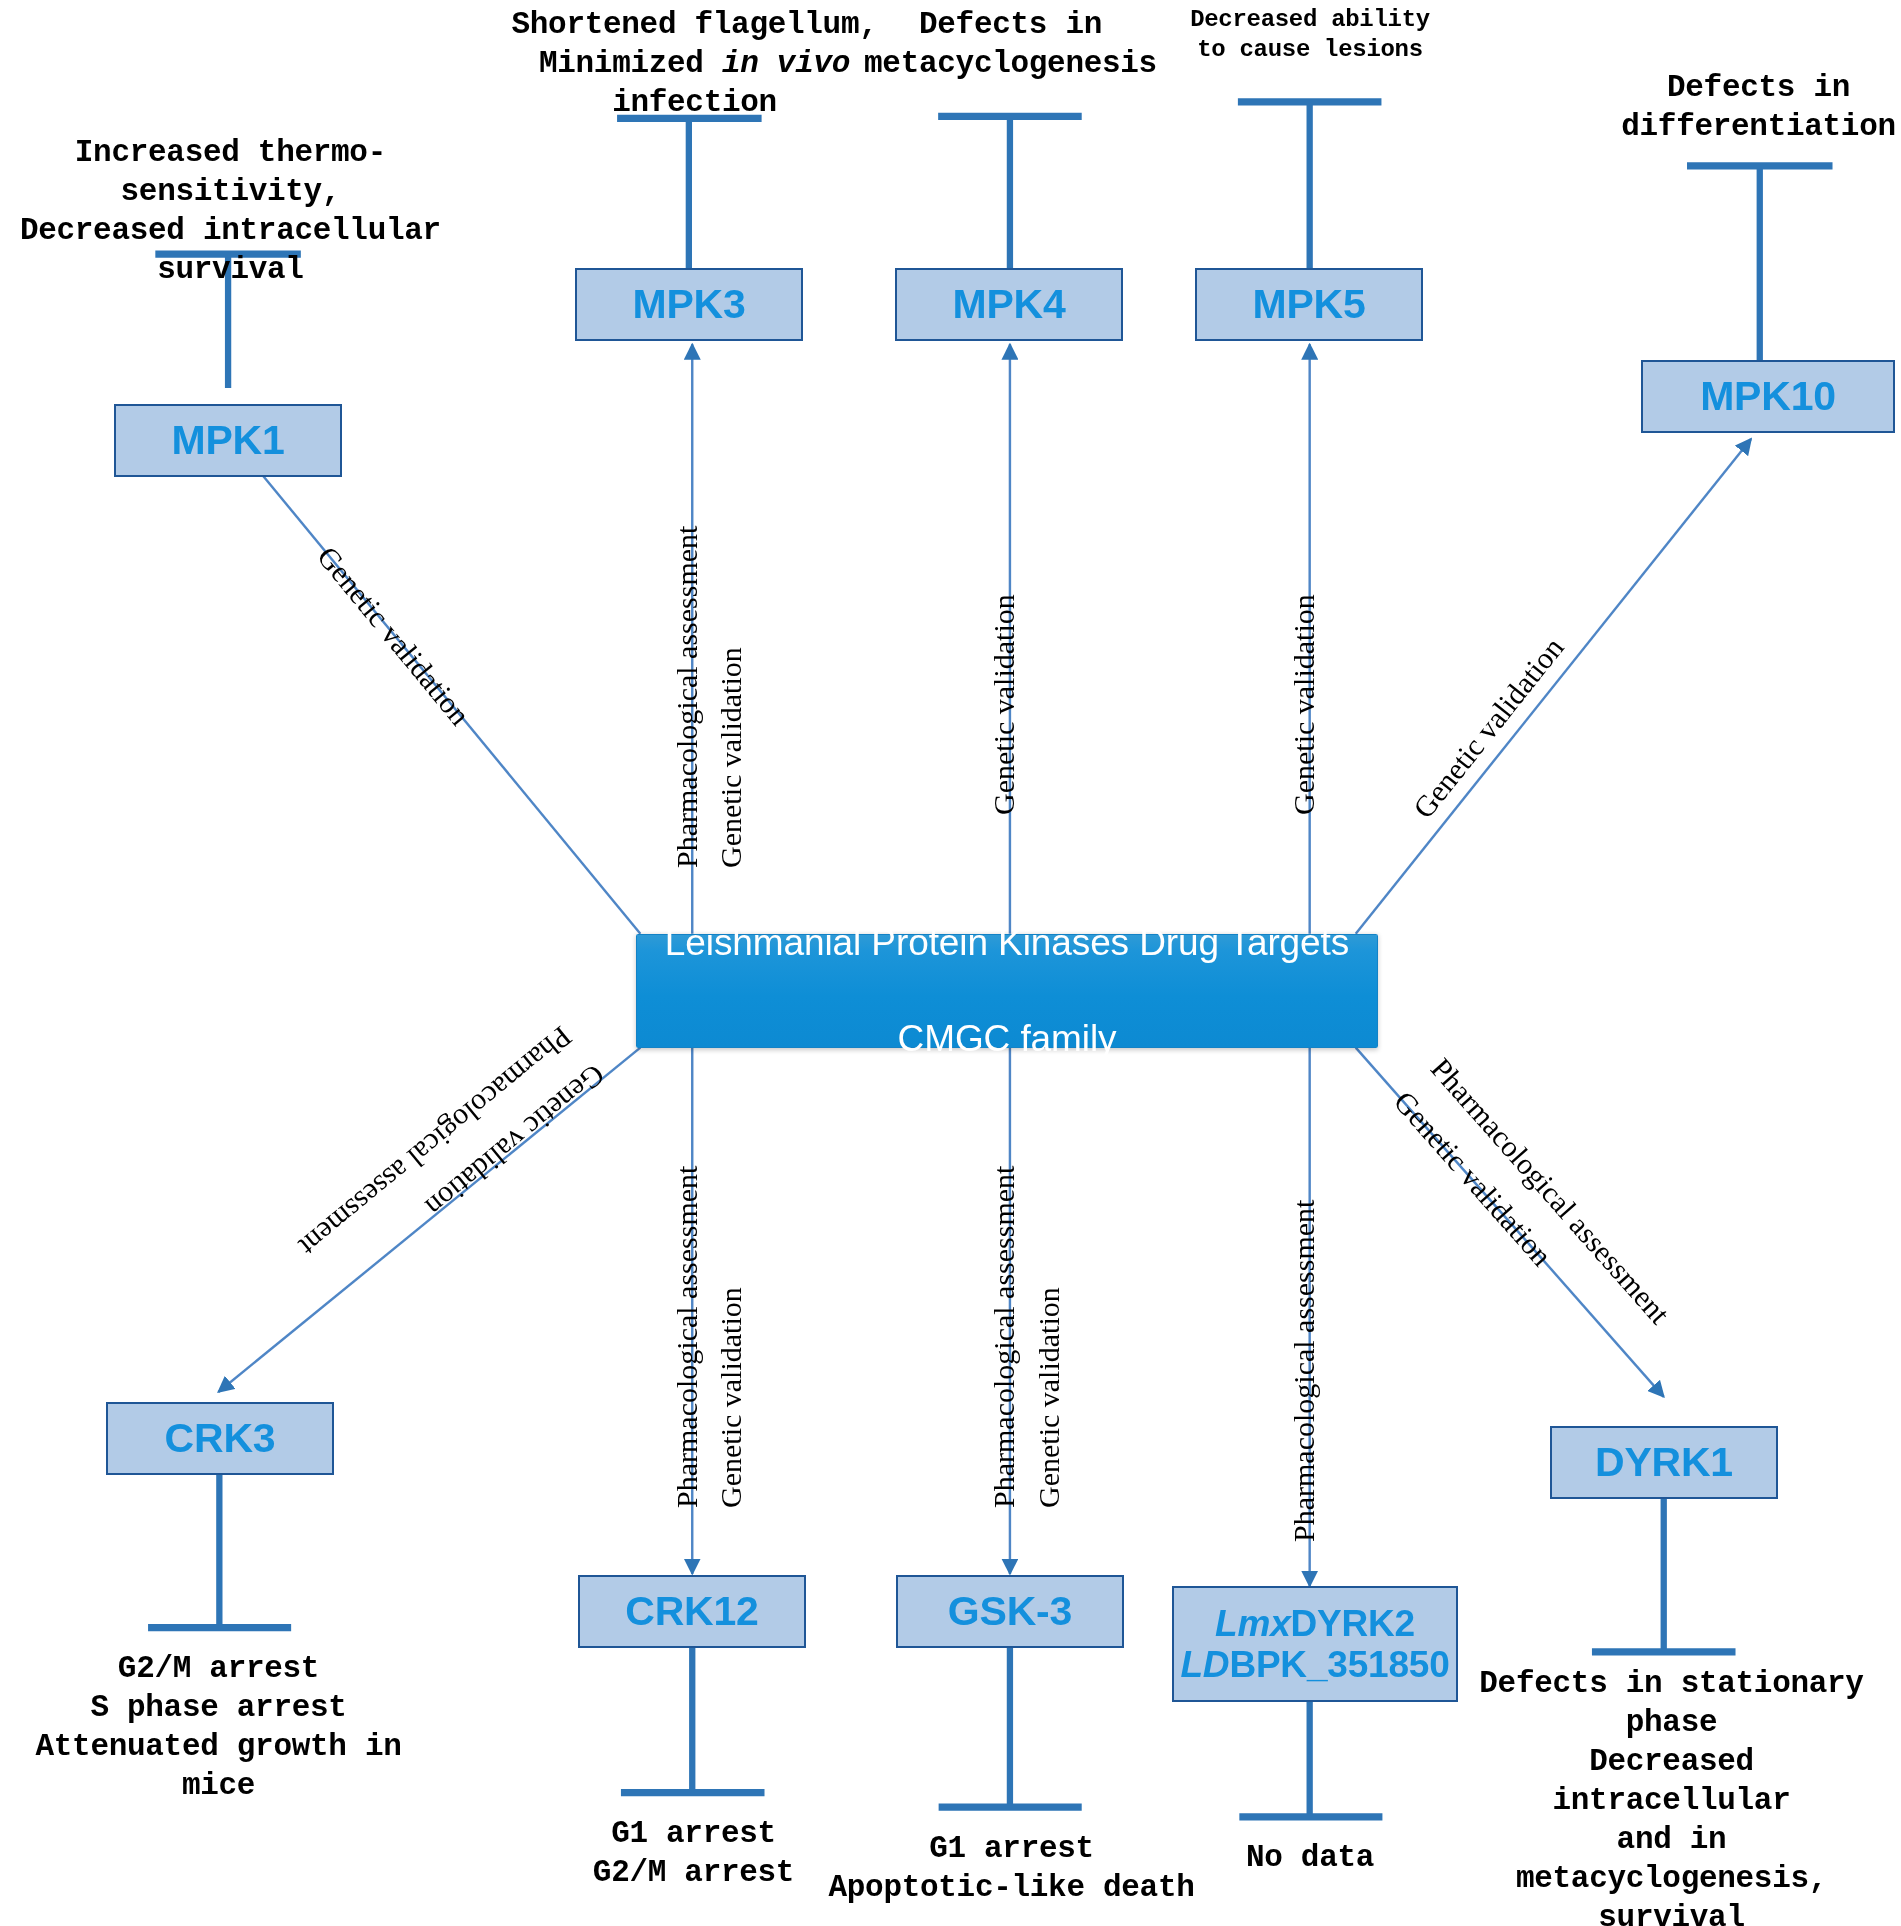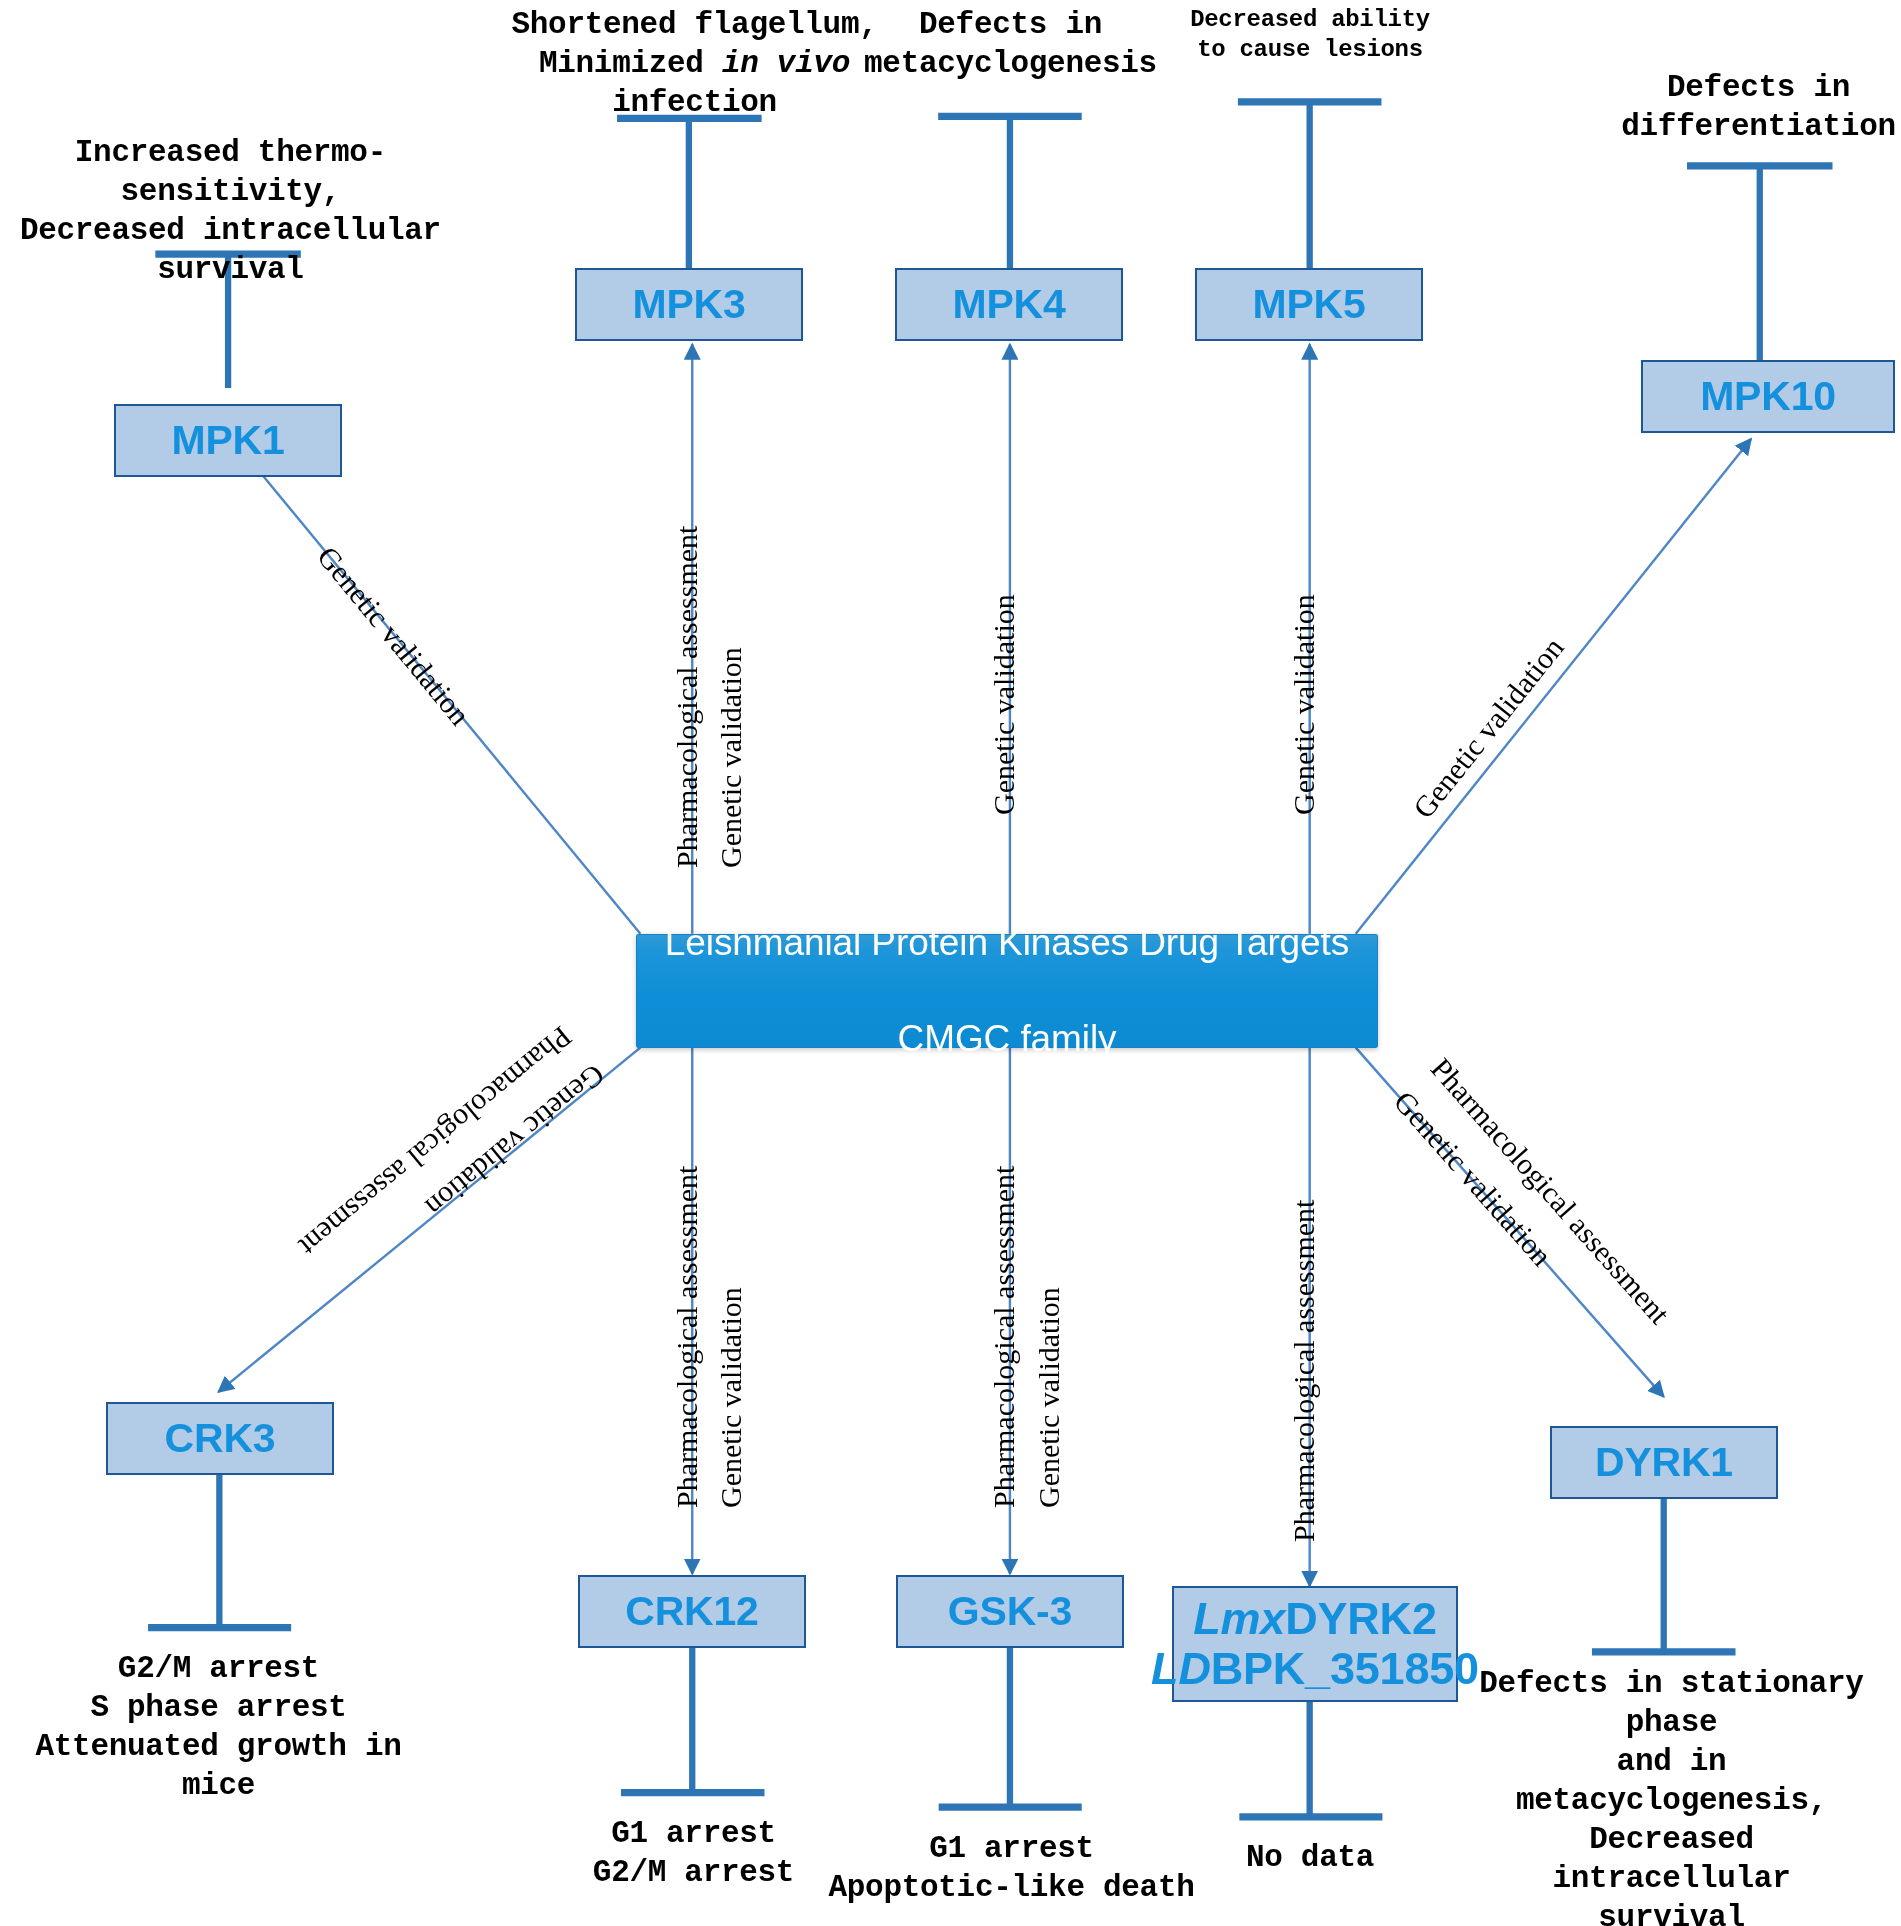--- a/index.html
+++ b/index.html
@@ -192,21 +192,21 @@
   </div>
 
   <div class="node" style="left:578px; top:1575px; width:228px; height:73px; font-size:41px;">
     <span class="lbl">CRK12</span>
   </div>
 
   <div class="node" style="left:896px; top:1575px; width:228px; height:73px; font-size:41px;">
     <span class="lbl">GSK-3</span>
   </div>
 
-  <div class="node" style="left:1172px; top:1586px; width:286px; height:116px; font-size:45px;">
+  <div class="node" style="left:1172px; top:1586px; width:286px; height:116px; font-size:37px;">
     <span class="lbl"><i class="it">Lmx</i><span>DYRK2</span></span>
     <span class="lbl"><i class="it">LD</i><span>BPK_351850</span></span>
   </div>
 
   <div class="node" style="left:1550px; top:1426px; width:228px; height:73px; font-size:41px;">
     <span class="lbl">DYRK1</span>
   </div>
 
   <div class="pheno" style="left:4.9px; top:133px; width:451px; font-size:31px;">
     <div>Increased thermo-sensitivity,</div>
@@ -248,22 +248,22 @@
     <div>G1 arrest</div>
     <div>Apoptotic-like death</div>
   </div>
 
   <div class="pheno" style="left:1196px; top:1838px; width:228px; font-size:31px;">
     <div>No data</div>
   </div>
 
   <div class="pheno" style="left:1470px; top:1664px; width:403px; font-size:31px;">
     <div>Defects in stationary phase</div>
+    <div>Decreased intracellular</div>
     <div>and in metacyclogenesis,</div>
-    <div>Decreased intracellular</div>
     <div>survival</div>
   </div>
 
   <div class="edgelbl" style="left:335px; top:541px; font-size:30px; transform:rotate(50.5deg);">Genetic validation</div>
 
   <div class="edgelbl" style="left:672px; top:868px; font-size:30px; transform:rotate(-90deg);">Pharmacological assessment</div>
   <div class="edgelbl" style="left:716px; top:868px; font-size:30px; transform:rotate(-90deg);">Genetic validation</div>
 
   <div class="edgelbl" style="left:989px; top:815px; font-size:30px; transform:rotate(-90deg);">Genetic validation</div>
 

